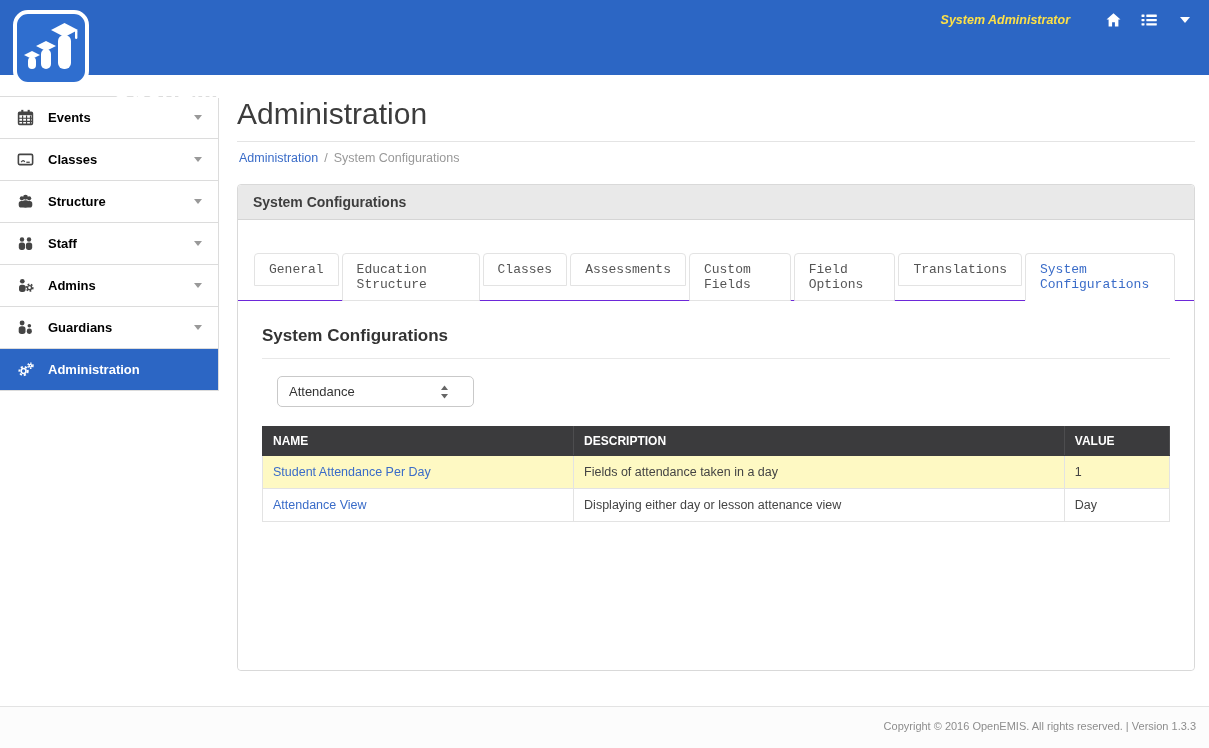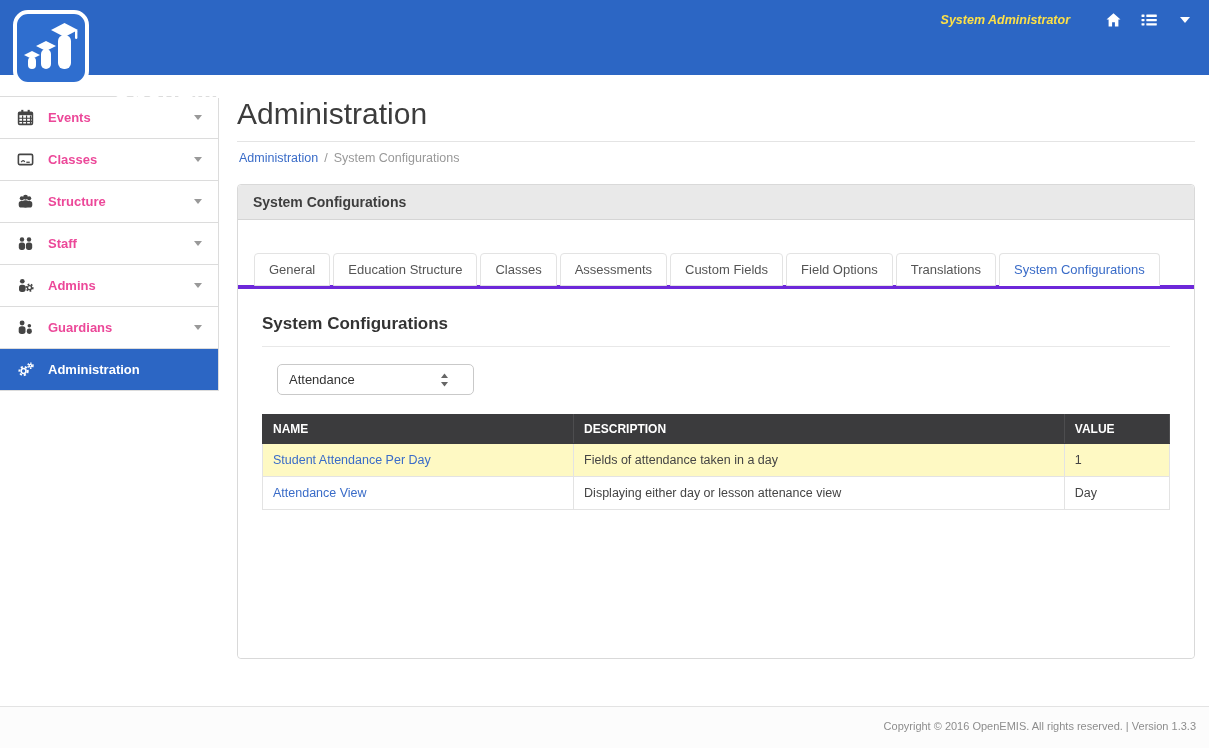--- a/index.html
+++ b/index.html
@@ -21,21 +21,21 @@
   .topbar-right{ position:absolute; top:9px; right:13px; display:flex; align-items:center; height:22px; color:#fde047; }
   .topbar-user{ font-size:12.5px; font-weight:bold; font-style:italic; margin-right:18px; }
   .topbar-icon{ display:inline-flex; align-items:center; justify-content:center; width:22px; height:22px; margin-left:14px; cursor:pointer; }
   .topbar-icon svg{ display:block; }
 
   
   .sidebar{ position:absolute; left:0; top:96px; width:219px; border-right:1px solid #dcdcdc; border-bottom:1px solid #dcdcdc; background:#fff; z-index:2; }
   .side-item{
     height:42px; display:flex; align-items:center;
     padding:0 16px 0 17px; border-top:1px solid #dcdcdc;
-    color:#ec4899; cursor:pointer; background:#fff;
+    color:#000000; cursor:pointer; background:#fff;
   }
   .side-item .s-icon{ width:17px; height:17px; display:inline-flex; color:#454545; flex:0 0 auto; }
   .side-item .s-label{ margin-left:14px; font-size:13px; font-weight:600; }
   .side-item .s-caret{ margin-left:auto; color:#999; display:inline-flex; }
   .side-item.active{ background:#2c66c4; color:#fff; }
   .side-item.active .s-icon{ color:#fff; }
   .side-item.active .s-label{ font-weight:bold; }
 
   
   .main{ position:absolute; left:237px; top:75px; width:958px; }
@@ -46,21 +46,21 @@
 
   .panel{ margin-top:10px; border:1px solid #d9d9d9; border-radius:4px; background:#fff; }
   .panel-heading{
     background:#e9e9e9; border-bottom:1px solid #d5d5d5;
     border-radius:4px 4px 0 0; padding:9px 15px;
     font-size:14px; font-weight:bold; color:#3e3e3e;
   }
   .panel-body{ padding:33px 0 0; border-radius:0 0 4px 4px; background:#fff; }
 
   
-  .nav-tabs{ list-style:none; display:flex; padding:0 16px; border-bottom:4px solid #6d28d9; }
+  .nav-tabs{ list-style:none; display:flex; padding:0 16px; border-bottom:1px solid #6d28d9;font-family:Liberation Mono, monospace; }
   .nav-tabs li{ margin-bottom:-1px; margin-right:3px; }
   .nav-tabs li a{
     display:block; padding:8px 14px; font-size:13px; color:#555; text-decoration:none;
     border:1px solid #e3e3e3; border-radius:4px 4px 0 0; background:#fff; cursor:pointer;
   }
   .nav-tabs li.active a{ color:#3a6cc8; border-bottom-color:#fff; }
 
   .tab-content{ padding:25px 24px 0; min-height:369px; }
   .section-title{ font-size:17px; font-weight:bold; color:#333; padding-bottom:12px; }
   .section-rule{ border:none; border-top:1px solid #e8e8e8; }

